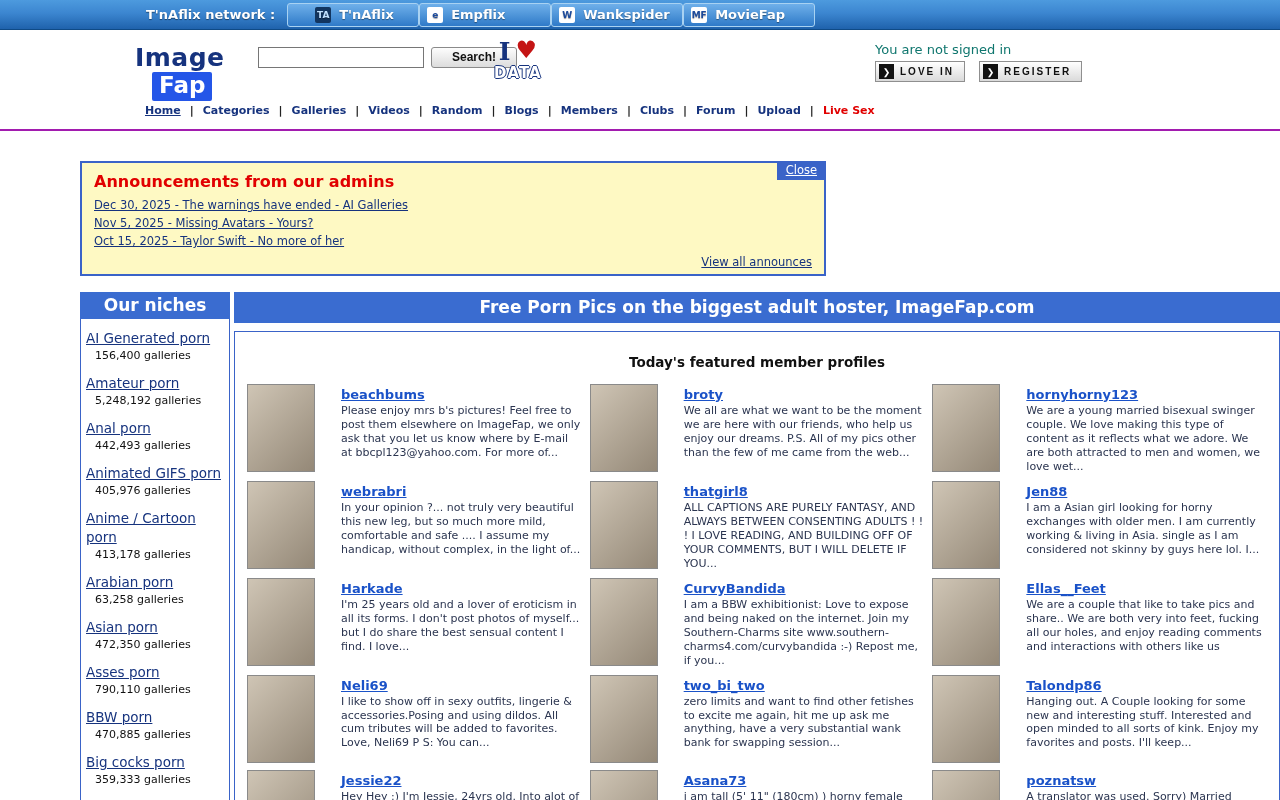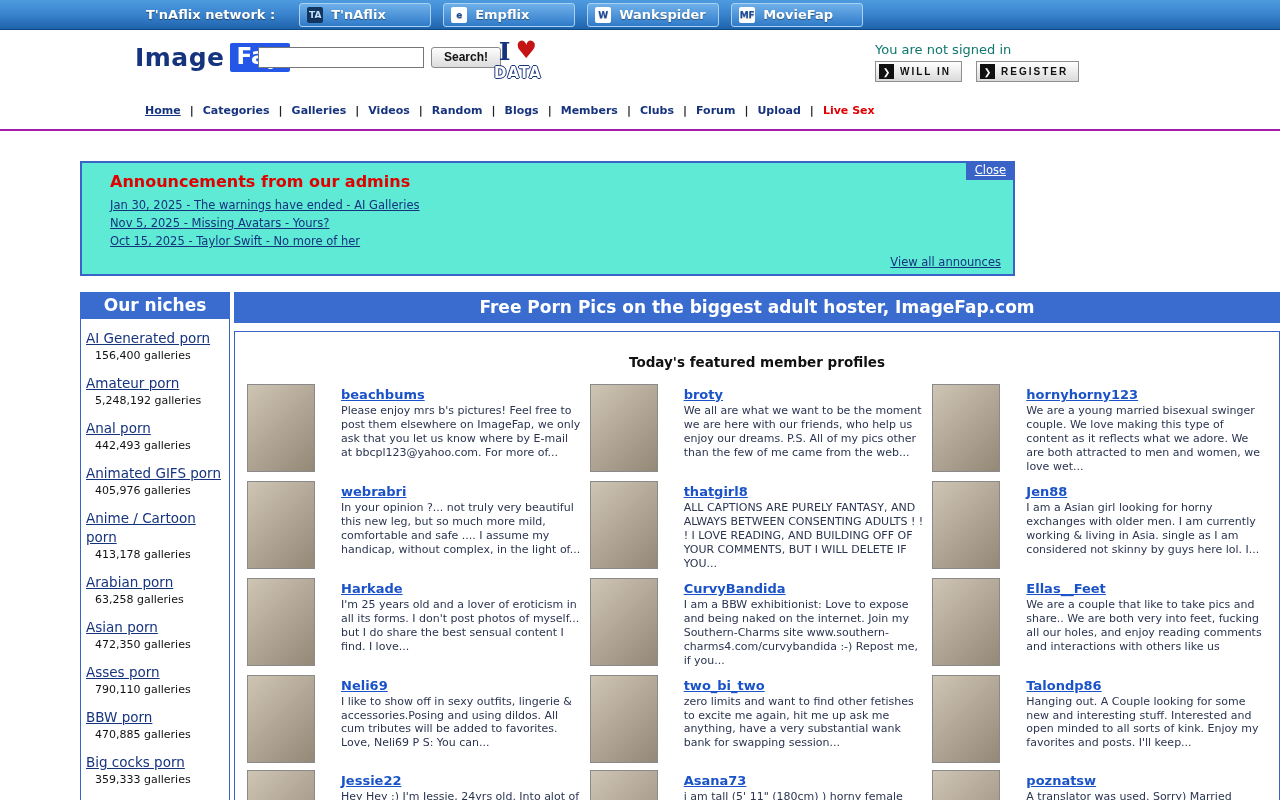--- a/index.html
+++ b/index.html
@@ -5,47 +5,47 @@
   * { box-sizing: border-box; }
   html,body { margin:0; padding:0; }
   body {
     width:1280px; height:800px; overflow:hidden; background:#fff;
     font-family:"DejaVu Sans","Liberation Sans",sans-serif; position:relative;
   }
   a { cursor:pointer; }
 
   
   .topbar {
-    height:30px; display:flex; align-items:center; gap:12px;
+    height:30px; display:flex; align-items:center; gap:0;
     padding-left:146px;
     background:linear-gradient(180deg,#4d9ade 0%,#3c86d0 45%,#1f62ac 100%);
     border-bottom:1px solid #0f4a86;
   }
   .network-label { color:#fff; font-weight:bold; font-size:13px; text-shadow:0 1px 1px rgba(0,0,0,.45); margin-right:12px; }
   .netbtn {
     width:132px; height:24px; display:flex; align-items:center; gap:8px; padding-left:7px;
     background:linear-gradient(180deg,#6fb0ea,#2f7ac8);
     border:1px solid #a8d2f2; border-radius:3px;
     color:#fff; font-weight:bold; font-size:13px; text-shadow:0 1px 1px rgba(0,0,0,.4);
   }
   .neticon {
     width:16px; height:16px; background:#fff; color:#1b4a9c; font-size:9px; font-weight:bold;
     display:flex; align-items:center; justify-content:center; border-radius:2px; flex:none;
   }
-  .netbtn:nth-of-type(1) .neticon { background:#12355f; color:#bfe0ff; }
+  .netbtn:nth-of-type(1) .neticon { background:#12355f; color:#bfe0ff;margin-left:20px; }
 
   
   .header { position:relative; height:68px; background:#fff; }
-  .logo { position:absolute; left:135px; top:13px; display:flex; align-items:center; }
+  .logo { position:absolute; left:135px; top:13px; display:flex; align-items:center;flex-direction:column; }
   .logo-image { font-size:25px; font-weight:bold; color:#16337e; letter-spacing:.5px; }
   .logo-fap { background:#2456e8; color:#fff; padding:0 7px 3px; margin-left:5px; font-size:23px; font-weight:bold; border-radius:2px; }
   .searchbar { position:absolute; left:258px; top:17px; display:flex; align-items:center; }
   .search-input { width:166px; height:21px; border:1px solid #767676; padding:2px 4px; font-size:12px; }
   .search-btn {
-    margin-left:7px; padding:2px 12px 3px; font-size:12px; font-weight:bold;
+    margin-left:7px; padding:2px 20px 3px; font-size:12px; font-weight:bold;
     background:linear-gradient(#fdfdfd,#dcdcdc); border:1px solid #8a8a8a; border-radius:3px; color:#111;
   }
   .ihd { position:absolute; left:494px; top:8px; text-align:center; line-height:1; }
   .ihd-top { font-family:"DejaVu Serif","Liberation Serif",serif; font-weight:bold; font-size:25px; color:#16337e; }
   .ihd-heart { color:#c41414; font-size:24px; vertical-align:2px; }
   .ihd-bottom {
     font-weight:bold; font-size:15px; letter-spacing:1px; color:#fff; margin-top:2px;
     text-shadow:-1px 0 #16337e,1px 0 #16337e,0 -1px #16337e,0 1px #16337e;
   }
   .signin-status { position:absolute; left:875px; top:12px; font-size:13px; color:#0f766e; }
@@ -61,22 +61,22 @@
   .nav { padding:6px 0 12px 145px; border-bottom:2px solid #a21caf; font-size:11px; font-weight:bold; white-space:nowrap; }
   .nav a { color:#16337e; text-decoration:none; }
   .nav a.current { text-decoration:underline; }
   .nav a.live { color:#e10000; }
   .nav a + a::before { content:"|"; color:#222; font-weight:bold; padding:0 9px; display:inline-block; }
 
   
   .content { padding-left:80px; }
 
   .announce {
-    margin-top:30px; width:935px; min-height:84px; border:2px solid #3a63c8;
-    position:relative; padding:6px 28px 22px; background:#5eead4;
+    margin-top:30px; width:746px; min-height:84px; border:2px solid #3a63c8;
+    position:relative; padding:6px 12px 22px; background:#fef9c3;
   }
   .announce-title { color:#e10000; font-weight:bold; font-size:16px; margin:3px 0 7px; }
   .announce-link { display:block; width:max-content; color:#16337e; font-size:11.5px; margin:4px 0; text-decoration:underline; }
   .close-btn { position:absolute; top:-2px; right:-2px; background:#3a63c8; color:#fff; font-size:11.5px; text-decoration:underline; padding:2px 9px 3px; }
   .viewall { position:absolute; right:12px; bottom:5px; color:#16337e; font-size:11.5px; text-decoration:underline; }
 
   .cols { display:flex; margin-top:16px; gap:4px; align-items:flex-start; }
 
   
   .sidebar { width:150px; flex:none; }
@@ -134,39 +134,39 @@
     <div>
       <span class="ihd-top">I</span>
       <span class="ihd-heart">♥</span>
     </div>
     <div class="ihd-bottom">DATA</div>
   </div>
   <div class="signin-status">You are not signed in</div>
   <div class="authbtns">
     <button class="authbtn">
       <span class="arrowbox">❯</span>
-      <span class="authlabel">WILL IN</span>
+      <span class="authlabel">LOVE IN</span>
     </button>
     <button class="authbtn">
       <span class="arrowbox">❯</span>
       <span class="authlabel">REGISTER</span>
     </button>
   </div>
 </div>
 
 <div class="nav">
   <a class="current">Home</a><a>Categories</a><a>Galleries</a><a>Videos</a><a>Random</a><a>Blogs</a><a>Members</a><a>Clubs</a><a>Forum</a><a>Upload</a><a class="live">Live Sex</a>
 </div>
 
 <div class="content">
 
   <div class="announce">
     <a class="close-btn">Close</a>
     <div class="announce-title">Announcements from our admins</div>
-    <a class="announce-link">Jan 30, 2025 - The warnings have ended - AI Galleries</a>
+    <a class="announce-link">Dec 30, 2025 - The warnings have ended - AI Galleries</a>
     <a class="announce-link">Nov 5, 2025 - Missing Avatars - Yours?</a>
     <a class="announce-link">Oct 15, 2025 - Taylor Swift - No more of her</a>
     <a class="viewall">View all announces</a>
   </div>
 
   <div class="cols">
 
     <div class="sidebar">
       <div class="niches-header">Our niches</div>
       <div class="niches-box">

